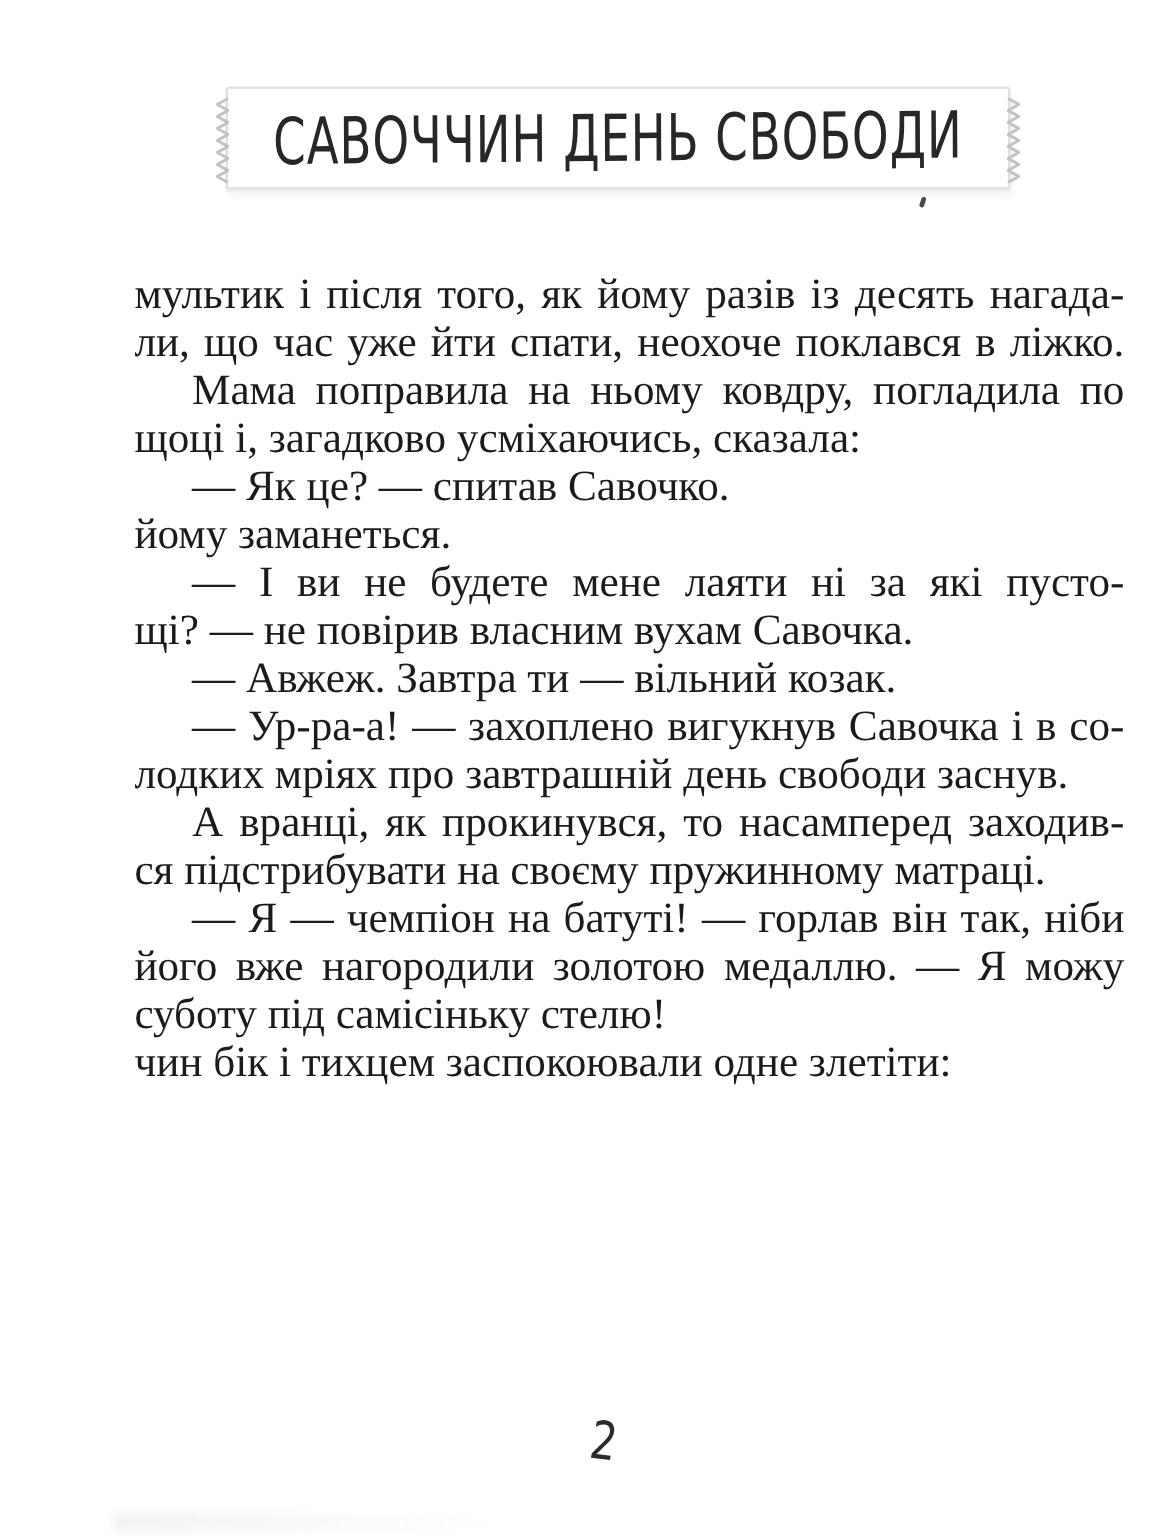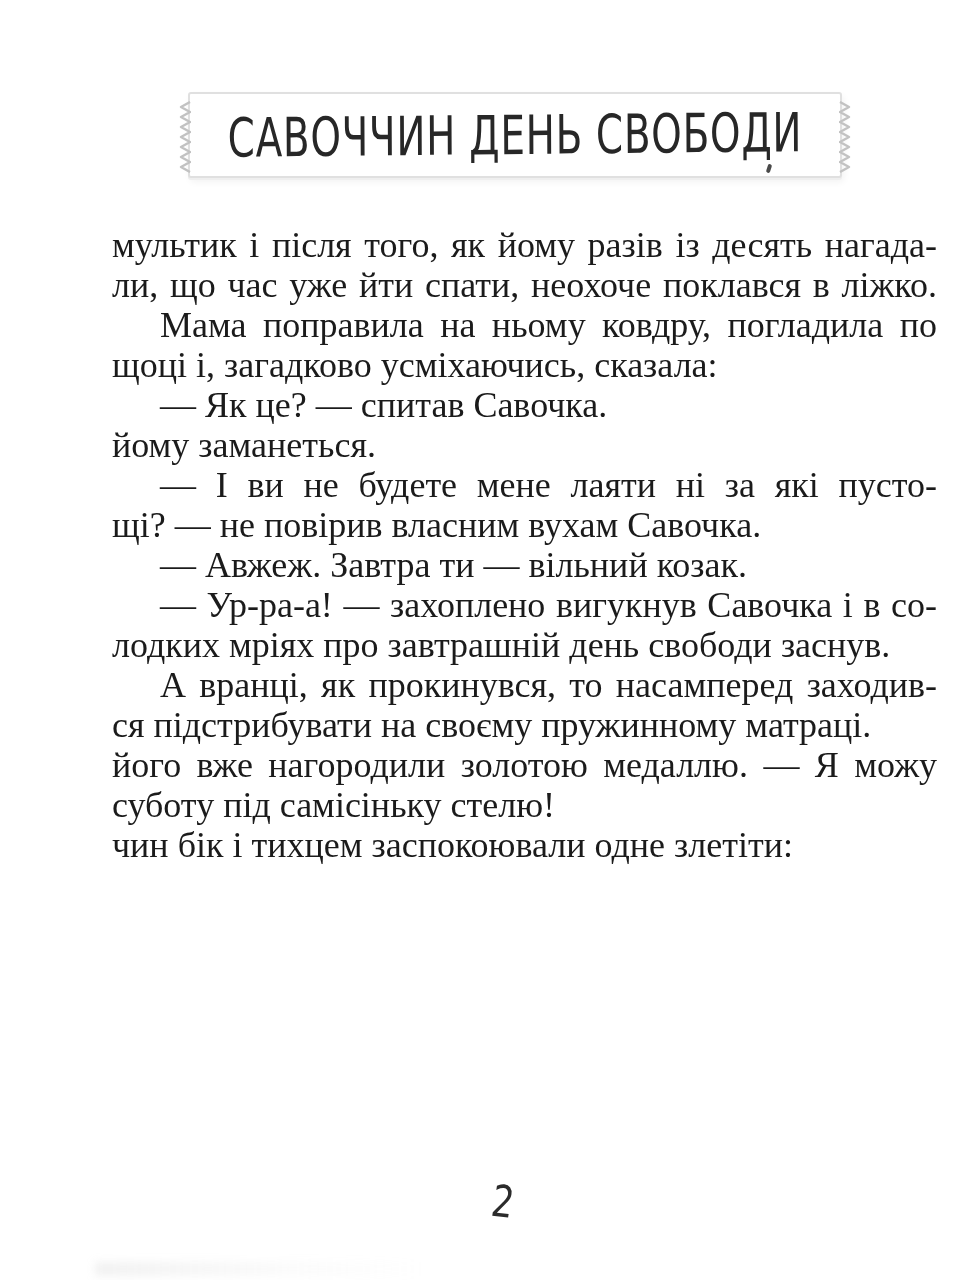--- a/index.html
+++ b/index.html
@@ -20,21 +20,21 @@
 
   
   .banner{
     position:absolute;
     left:188px; top:72px;
     width:654px; height:86px;
     background:#fff;
     border:2px solid var(--banner-border);
     border-radius:3px;
     box-shadow:0 2px 0 #efefef, 2px 4px 7px rgba(0,0,0,0.05);
-    display:flex;align-items:center;justify-content:center;margin-top:20px;
+    display:flex;align-items:center;justify-content:center;
   }
   .banner svg.zig{position:absolute;top:7px;width:13px;height:72px;}
   .banner svg.zig.left{left:-12px;}
   .banner svg.zig.right{right:-12px;}
   .banner svg.zig path{fill:none;stroke:var(--zigzag);stroke-width:2.4;stroke-linejoin:round;}
   .banner-title{
     display:inline-block;
     font-family:"DejaVu Sans","Liberation Sans",sans-serif;
     font-size:54px;
     font-weight:400;
@@ -114,41 +114,42 @@
   <div class="text-column">
       <div>
         <div class="line just">мультик і після того, як йому разів із десять нагада-</div>
         <div class="line just">ли, що час уже йти спати, неохоче поклався в ліжко.</div>
       </div>
       <div>
         <div class="line indent just">Мама поправила на ньому ковдру, погладила по</div>
         <div class="line">щоці і, загадково усміхаючись, сказала:</div>
       </div>
       <div>
-        <div class="line indent">— Як це? — спитав Савочка.</div>
+        <div class="line indent">— Як це? — спитав Савочко.</div>
       </div>
       <div>
         <div class="line">йому заманеться.</div>
       </div>
       <div>
         <div class="line indent just">— І ви не будете мене лаяти ні за які пусто-</div>
         <div class="line">щі? — не повірив власним вухам Савочка.</div>
       </div>
       <div>
         <div class="line indent">— Авжеж. Завтра ти — вільний козак.</div>
       </div>
       <div>
         <div class="line indent just">— Ур-ра-а! — захоплено вигукнув Савочка і в со-</div>
         <div class="line">лодких мріях про завтрашній день свободи заснув.</div>
       </div>
       <div>
         <div class="line indent just">А вранці, як прокинувся, то насамперед заходив-</div>
         <div class="line">ся підстрибувати на своєму пружинному матраці.</div>
       </div>
       <div>
+        <div class="line indent just">— Я — чемпіон на батуті! — горлав він так, ніби</div>
         <div class="line just">його вже нагородили золотою медаллю. — Я можу</div>
         <div class="line">суботу під самісіньку стелю!</div>
       </div>
       <div>
         <div class="line">чин бік і тихцем заспокоювали одне злетіти:</div>
       </div>
     </div>
 
   <div class="page-number-wrap">
     <span class="page-number">2</span>

